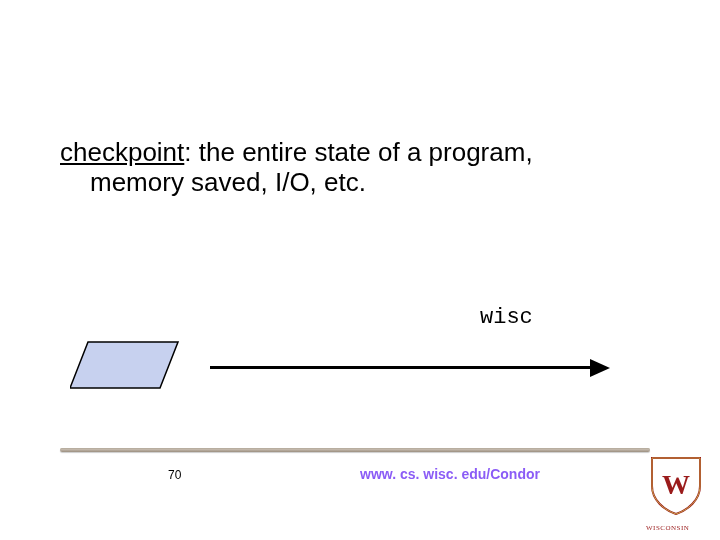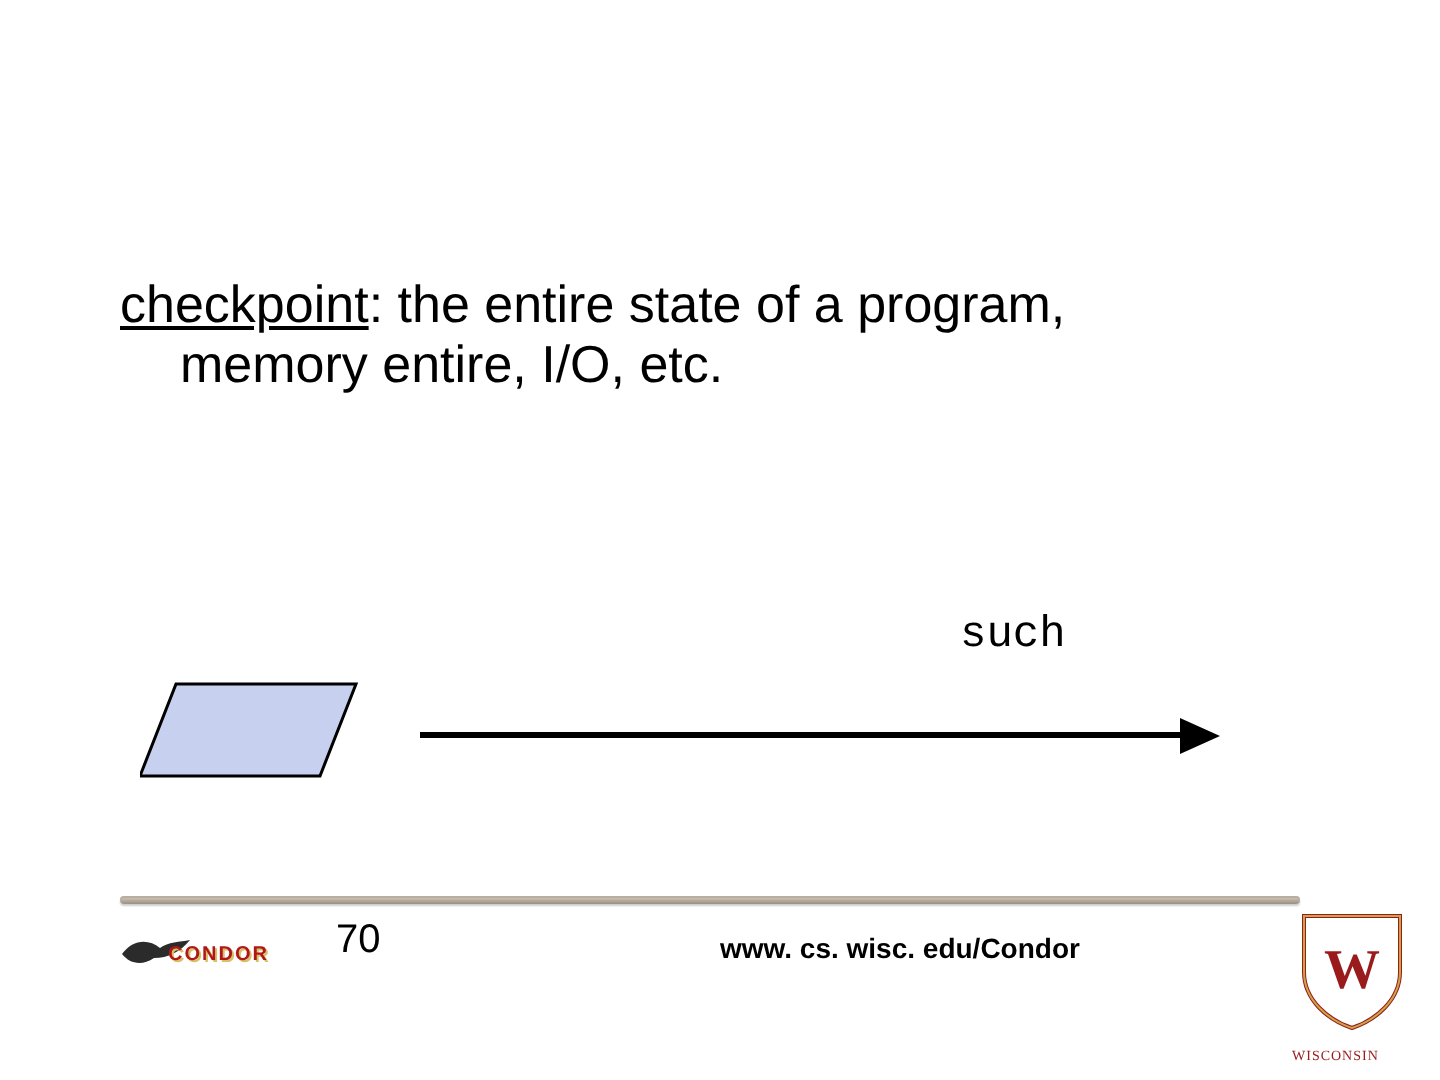--- a/index.html
+++ b/index.html
@@ -91,31 +91,31 @@
     height: 4px;
     background: linear-gradient(#d9cfc4, #9b8f80);
     border-radius: 2px;
     box-shadow: 0 1px 0 #b8aea0 inset, 0 1px 1px rgba(0,0,0,0.2);
   }
   .page-num {
     position: absolute;
     left: 108px;
     bottom: -2px;
     font-family: Arial, sans-serif;
-    font-size: 20px;
+    font-size: 12px;
     color: #000;
   }
   .url {
     position: absolute;
     left: 300px;
     bottom: -2px;
     font-family: Arial, sans-serif;
     font-weight: bold;
     font-size: 14px;
-    color: #000000;
+    color: #8b5cf6;
   }
 
   
   .condor-logo {
     position: absolute;
     left: 60px;
     bottom: 44px;
     width: 78px;
     height: 30px;
   }
@@ -155,50 +155,42 @@
     line-height: 1;
   }
 </style>
 </head>
 <body>
 
 <div class="slide">
 
   <div class="body-text">
     <span class="term">checkpoint</span><span>: the entire state of a program,</span>
-    <div class="hang">memory entire, I/O, etc.</div>
+    <div class="hang">memory saved, I/O, etc.</div>
   </div>
 
-  <div class="time-label">such</div>
+  <div class="time-label">wisc</div>
 
   <div class="pgram">
     <svg width="110" height="50" viewBox="0 0 110 50">
       <polygon points="18,2 108,2 90,48 0,48" fill="#c7d1ef" stroke="#000" stroke-width="1.5"></polygon>
     </svg>
   </div>
 
   <div class="arrow">
     <div class="arrow-line"></div>
     <div class="arrow-head"></div>
   </div>
 
   <div class="footer">
     <div class="divider"></div>
     <div class="page-num">70</div>
     <div class="url">www. cs. wisc. edu/Condor</div>
   </div>
 
-  <div class="condor-logo">
-    <div class="bird">
-      <svg width="36" height="18" viewBox="0 0 36 18">
-        <path d="M1 9 C6 2, 14 1, 20 6 C24 3, 30 3, 35 2 C30 8, 24 11, 17 11 C11 15, 5 14, 1 9 Z" fill="#2b2b2b"></path>
-      </svg>
-    </div>
-    <div class="word">CONDOR</div>
-  </div>
 
   <div class="uni-logo">
     <svg width="60" height="62" viewBox="0 0 60 62">
       <path d="M6 4 H54 V32 C54 46 42 56 30 60 C18 56 6 46 6 32 Z" fill="#fff" stroke="#9a1b1b" stroke-width="2"></path>
       <path d="M6 4 H54 V32 C54 46 42 56 30 60 C18 56 6 46 6 32 Z" fill="none" stroke="#caa64a" stroke-width="1"></path>
       <text x="30" y="40" text-anchor="middle" font-family="Georgia,serif" font-size="28" font-weight="bold" fill="#9a1b1b">W</text>
     </svg>
     <div class="uni-text">WISCONSIN</div>
   </div>
 

